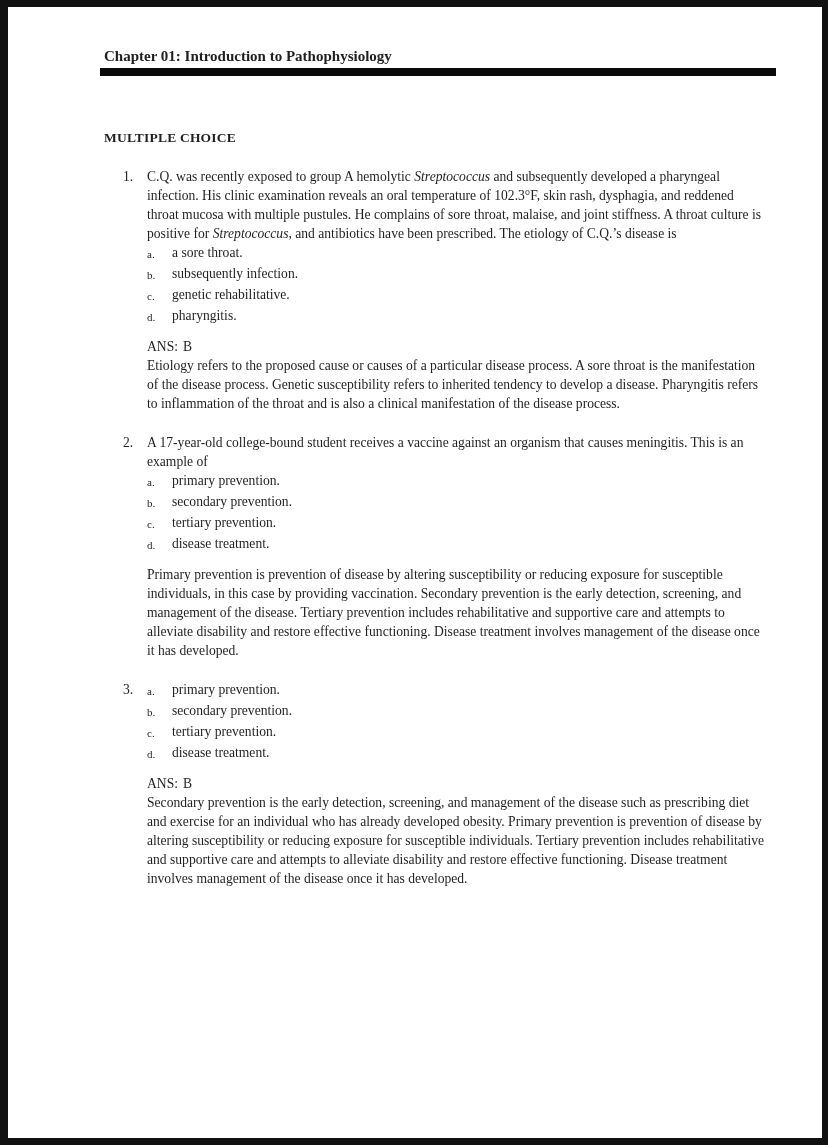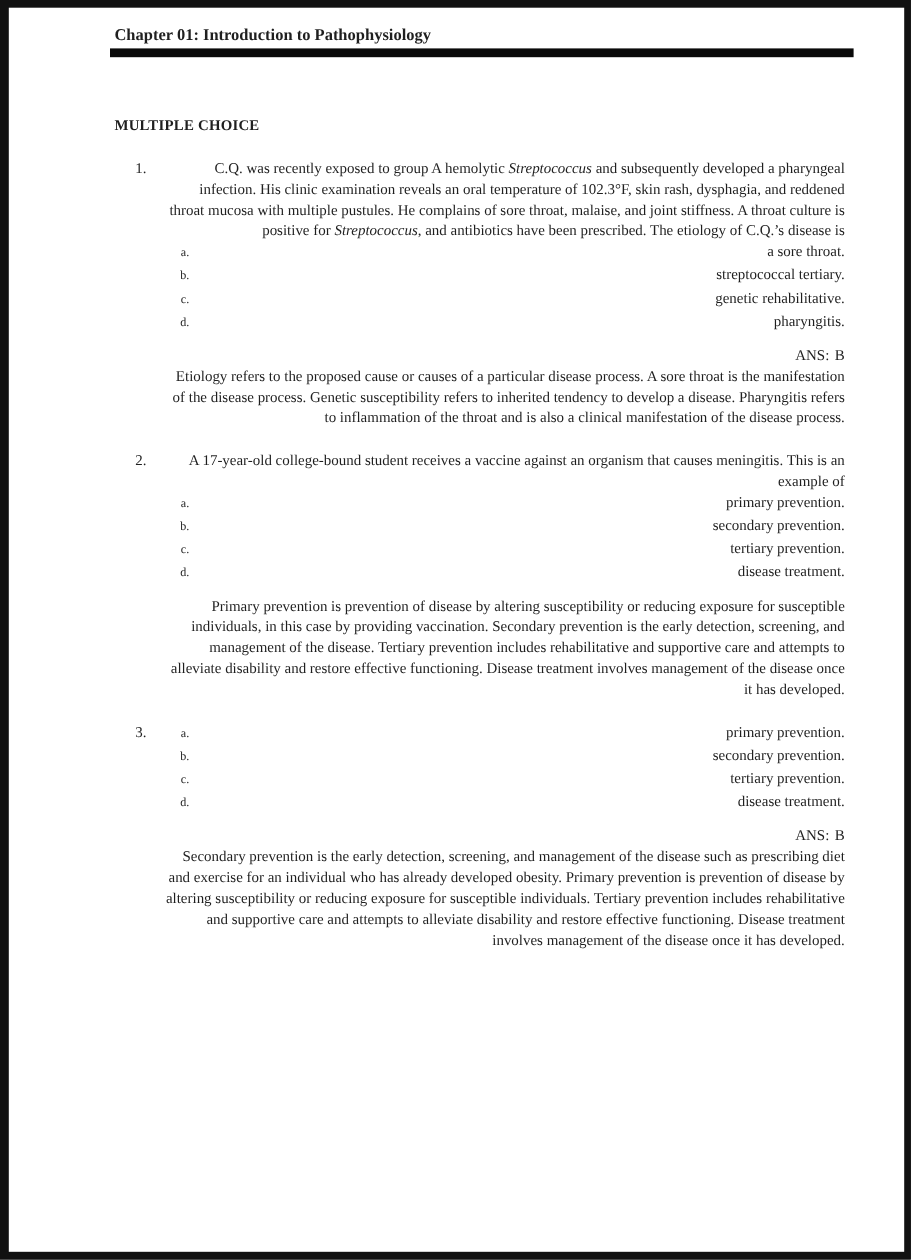--- a/index.html
+++ b/index.html
@@ -10,21 +10,21 @@
     overflow: hidden;
     font-family: "Liberation Serif", "DejaVu Serif", serif;
   }
   .page {
     position: absolute;
     top: 7px; left: 8px; right: 6px; bottom: 7px;
     background: #ffffff;
     color: #1f1f1f;
   }
   .content {
-    padding: 16px 54px 0 96px;
+    padding: 40px 54px 0 96px;
   }
   .doc-header { line-height: 19px; }
   .doc-header .line1,
   .doc-header .line2 {
     font-size: 15px;
     font-weight: bold;
     white-space: nowrap;
   }
   .doc-header .line2 { text-decoration: underline; }
   .rule {
@@ -44,21 +44,21 @@
   .question {
     display: flex;
     margin-bottom: 20px;
     font-size: 13.6px;
     line-height: 19px;
   }
   .qnum {
     flex: 0 0 43px;
     padding-left: 19px;
   }
-  .qbody { flex: 1 1 auto; max-width: 624px; text-align: right; }
+  .qbody { flex: 1 1 auto; max-width: 624px; }
   .stem { }
   .stem i { font-style: italic; }
   .option-row { display: flex; }
   .opt-letter {
     flex: 0 0 25px;
     font-size: 11px;
     padding-top: 2px;
   }
   .opt-text { flex: 1 1 auto; }
   .answer-block { margin-top: 10px; }
@@ -85,21 +85,21 @@
     <div class="qbody">
       <div class="stem"><span>C.Q. was recently exposed to group A hemolytic </span><i>Streptococcus</i><span> and subsequently developed a pharyngeal infection. His clinic examination reveals an oral temperature of 102.3°F, skin rash, dysphagia, and reddened throat mucosa with multiple pustules. He complains of sore throat, malaise, and joint stiffness. A throat culture is positive for </span><i>Streptococcus</i><span>, and antibiotics have been prescribed. The etiology of C.Q.’s disease is</span></div>
       <div class="options">
   <div class="option-row">
     <span class="opt-letter">a.</span>
     <span class="opt-text">a sore throat.</span>
   </div>
 
   <div class="option-row">
     <span class="opt-letter">b.</span>
-    <span class="opt-text">streptococcal tertiary.</span>
+    <span class="opt-text">subsequently infection.</span>
   </div>
 
   <div class="option-row">
     <span class="opt-letter">c.</span>
     <span class="opt-text">genetic rehabilitative.</span>
   </div>
 
   <div class="option-row">
     <span class="opt-letter">d.</span>
     <span class="opt-text">pharyngitis.</span>

